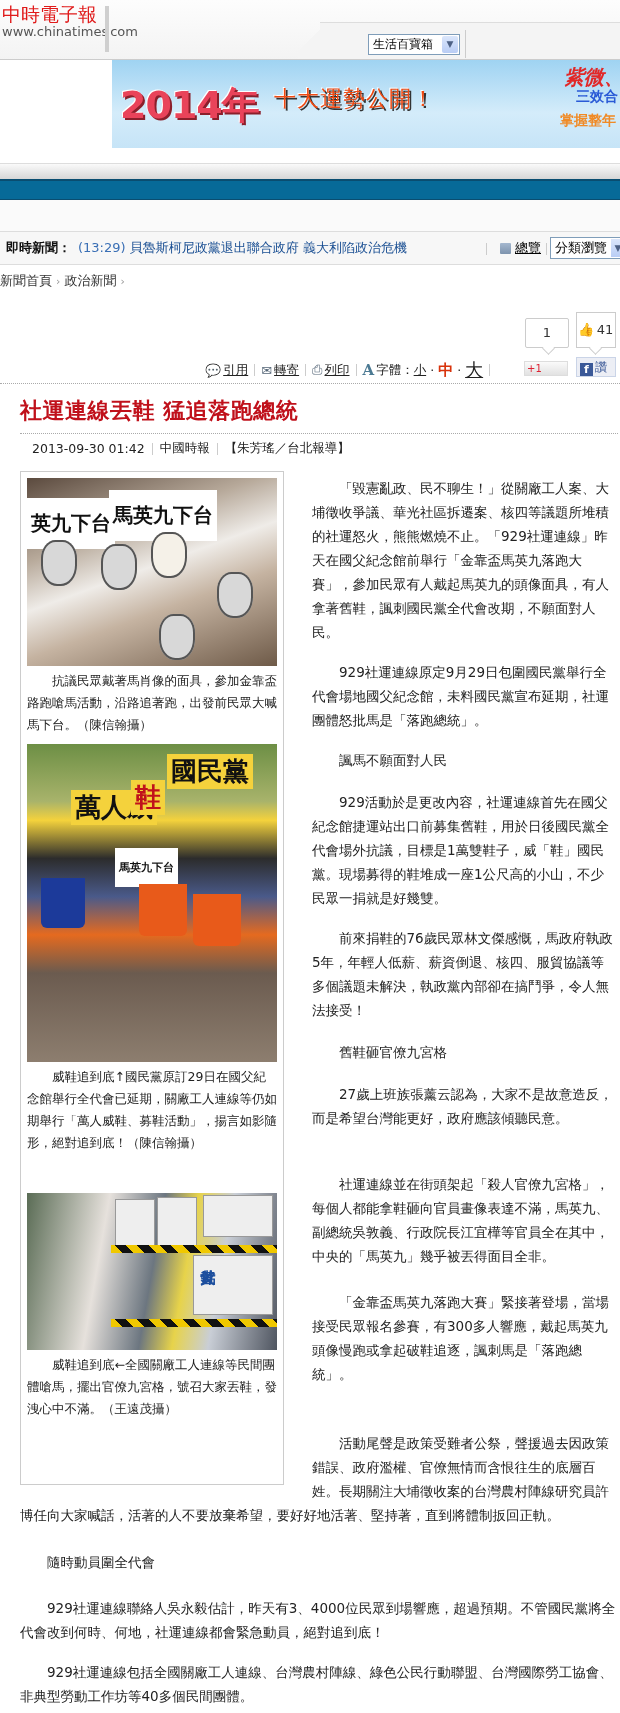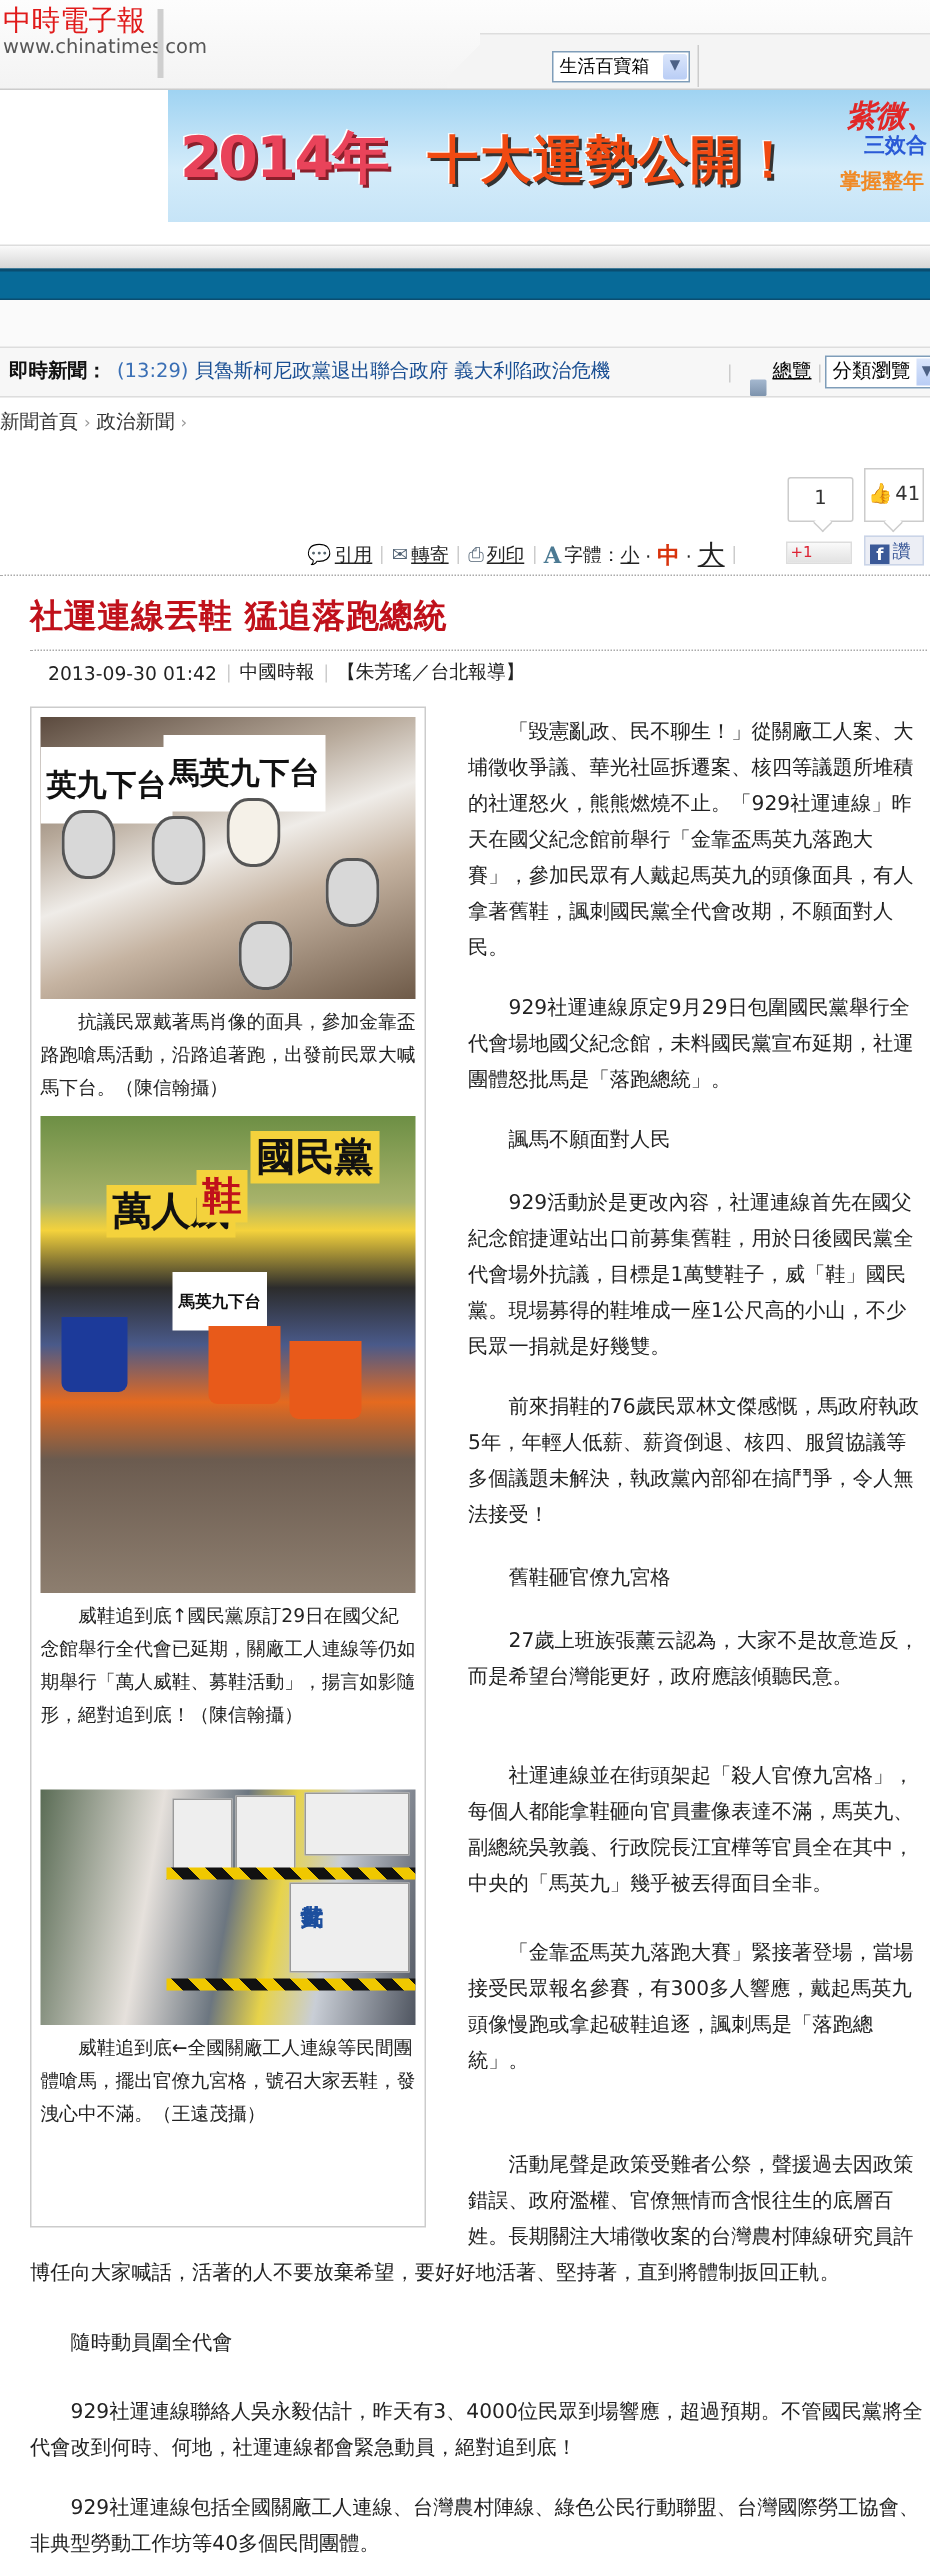--- a/index.html
+++ b/index.html
@@ -18,37 +18,37 @@
   .toolbox-tab:before { content: ""; position: absolute; left: -22px; top: -1px; width: 22px; height: 38px; background: linear-gradient(135deg, transparent 50%, #f4f4f4 50%); }
   .select-box { position: absolute; left: 368px; top: 34px; width: 92px; height: 21px; border: 1px solid #7f9db9; background: #fff; font-size: 12px; line-height: 19px; padding-left: 4px; color: #000; }
   .select-box .arrow { position: absolute; right: 1px; top: 1px; width: 16px; height: 17px; background: linear-gradient(#dbe6fb, #b9cdf5); border-radius: 2px; color: #4d6185; font-size: 9px; text-align: center; line-height: 17px; }
   .tab-sep { position: absolute; left: 465px; top: 30px; width: 1px; height: 28px; background: #ccc; }
 
   .hdr-line { position: absolute; left: 0; top: 59px; width: 620px; height: 1px; background: #ccc; }
 
   
   .banner { position: absolute; left: 112px; top: 60px; width: 508px; height: 88px; background: linear-gradient(#9fd3f2, #d4ecfa 60%, #c6e4f7); overflow: hidden; }
   .banner .year { position: absolute; left: 8px; top: 20px; font-size: 38px; font-weight: bold; color: #e9435a; font-family: "DejaVu Sans", sans-serif; letter-spacing: -1px; text-shadow: 2px 2px 0 #8b1f2b, -1px -1px 0 #fff; }
-  .banner .title { position: absolute; left: 173px; top: 24px; font-size: 34px; font-weight: bold; color: #f04a12; text-shadow: 2px 2px 0 #333, -1px -1px 0 #fff; letter-spacing: 1px; }
+  .banner .title { position: absolute; left: 162px; top: 24px; font-size: 22px; font-weight: normal; color: #f04a12; text-shadow: 2px 2px 0 #333, -1px -1px 0 #fff; letter-spacing: 1px; }
   .banner .side1 { position: absolute; left: 452px; top: 4px; font-size: 20px; color: #e12828; font-style: italic; font-weight: bold; white-space: nowrap; }
   .banner .side2 { position: absolute; left: 464px; top: 28px; font-size: 14px; color: #2a5ad6; font-weight: bold; white-space: nowrap; }
   .banner .side3 { position: absolute; left: 448px; top: 52px; font-size: 14px; color: #f08a26; font-weight: bold; white-space: nowrap; }
 
   
   .gray-bar { position: absolute; left: 0; top: 163px; width: 620px; height: 16px; background: linear-gradient(#fafafa, #d6d6d6); border-top: 1px solid #ddd; }
   .blue-bar { position: absolute; left: 0; top: 179px; width: 620px; height: 21px; background: #076a98; border-top: 2px solid #0a4d70; border-bottom: 1px solid #0a4d70; }
   .white-gap { position: absolute; left: 0; top: 200px; width: 620px; height: 31px; background: #fafafa; }
 
   
   .ticker { position: absolute; left: 0; top: 231px; width: 620px; height: 34px; background: #f7f7f7; border-top: 1px solid #ddd; border-bottom: 1px solid #ddd; font-size: 13px; line-height: 32px; }
   .ticker .label { position: absolute; left: 6px; top: 0; font-weight: bold; color: #111; }
   .ticker .item { position: absolute; left: 78px; top: 0; color: #1a4f93; white-space: nowrap; }
   .ticker .item .time { color: #3a6fb5; }
   .ticker .div1 { position: absolute; left: 486px; top: 11px; width: 1px; height: 12px; background: #ccc; }
-  .ticker .overview { position: absolute; left: 500px; top: 0; color: #000; text-decoration: underline; display: flex; align-items: flex-end; }
+  .ticker .overview { position: absolute; left: 500px; top: 0; color: #000; text-decoration: underline; display: flex; align-items: center; }
   .ticker .overview .ico { display: inline-block; width: 11px; height: 11px; background: linear-gradient(#a5b8cf, #7d93ad); margin-right: 4px; border-radius: 1px; }
   .ticker .div2 { position: absolute; left: 546px; top: 11px; width: 1px; height: 12px; background: #ccc; }
   .ticker .cat-select { position: absolute; left: 550px; top: 5px; width: 74px; height: 22px; border: 1px solid #7f9db9; background: #fff; line-height: 20px; padding-left: 4px; font-size: 13px; color: #000; }
   .ticker .cat-select .arrow { position: absolute; right: -2px; top: 1px; width: 14px; height: 18px; background: linear-gradient(#dbe6fb, #b9cdf5); color: #4d6185; font-size: 9px; text-align: center; line-height: 18px; }
 
   
   .breadcrumb { position: absolute; left: 0; top: 272px; font-size: 13px; color: #333; white-space: nowrap; }
   .breadcrumb .sep { color: #999; margin: 0 4px; font-size: 11px; }
   .breadcrumb a { color: #333; text-decoration: none; }
 

